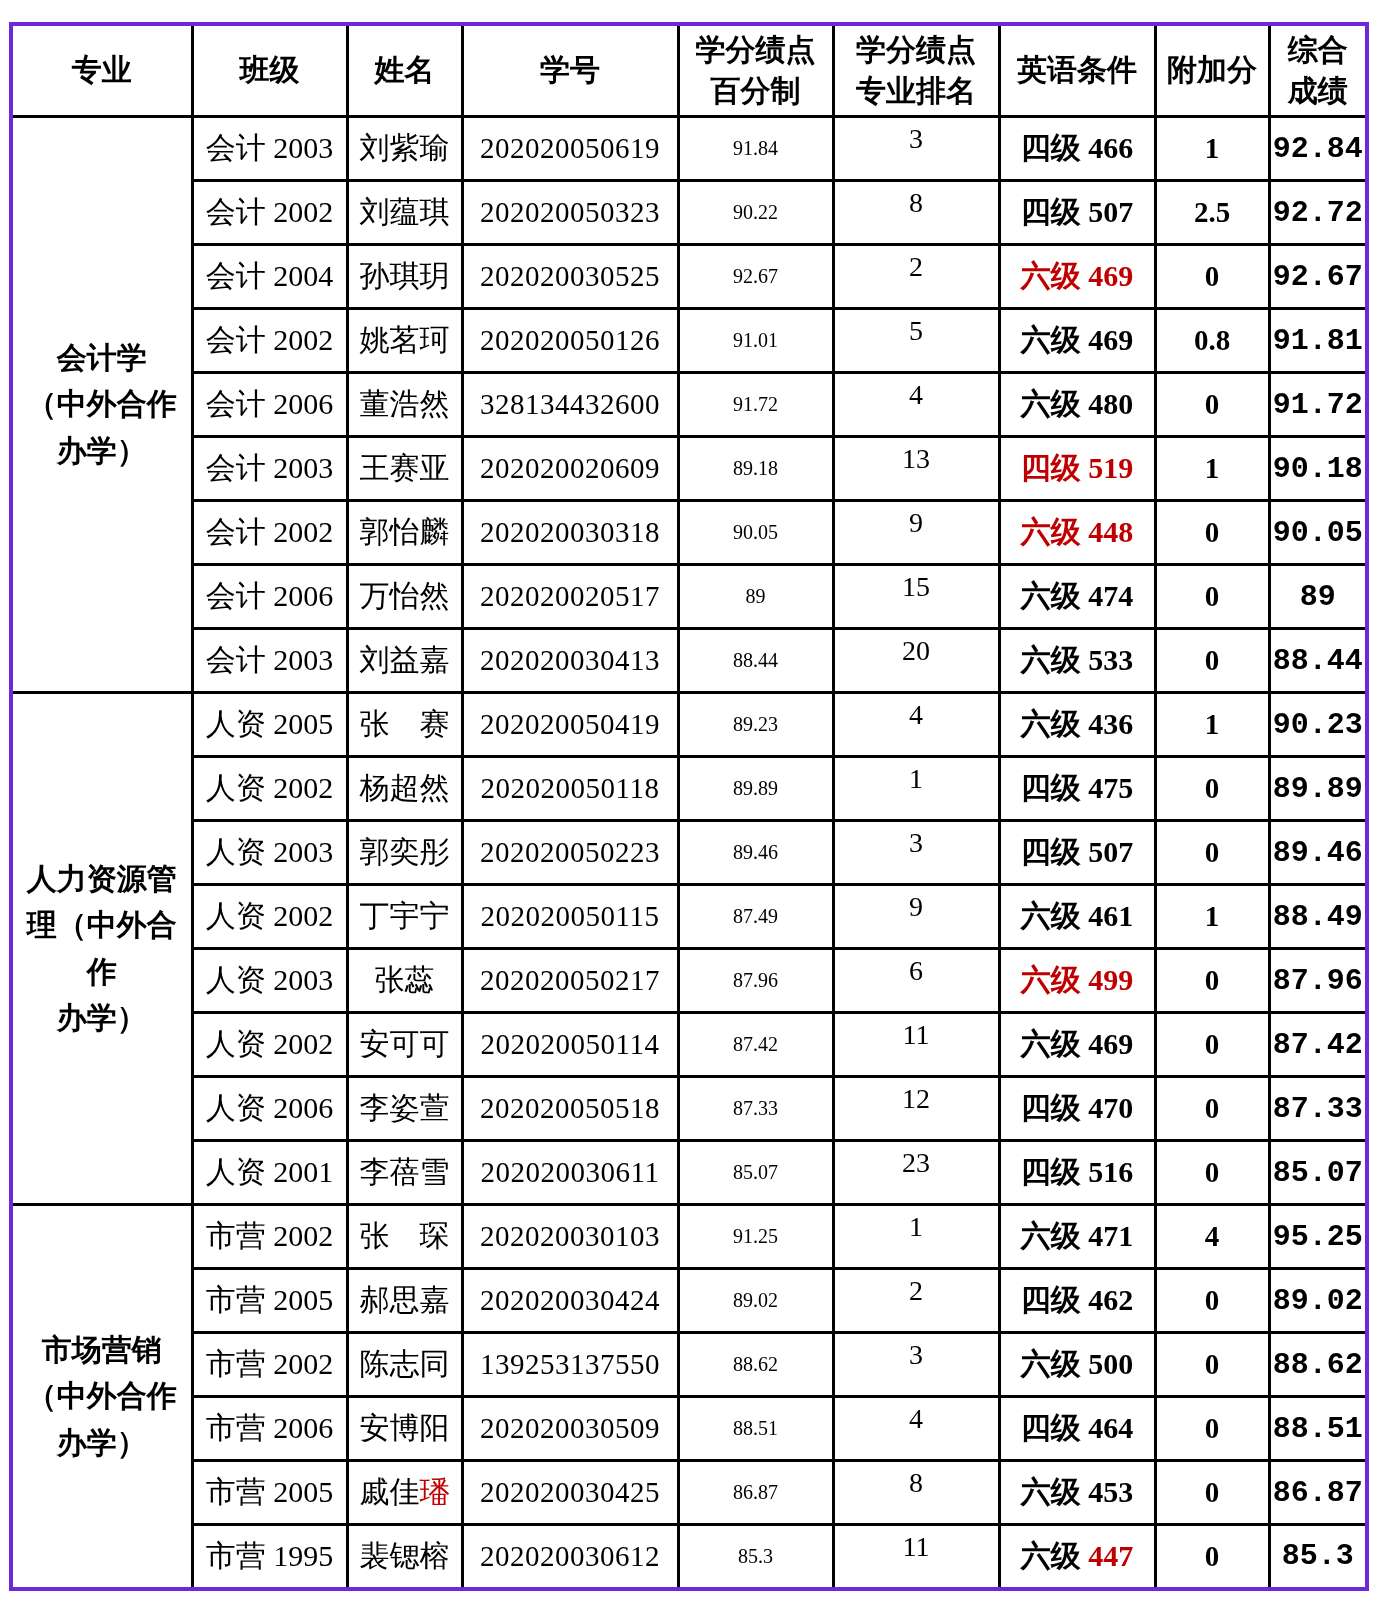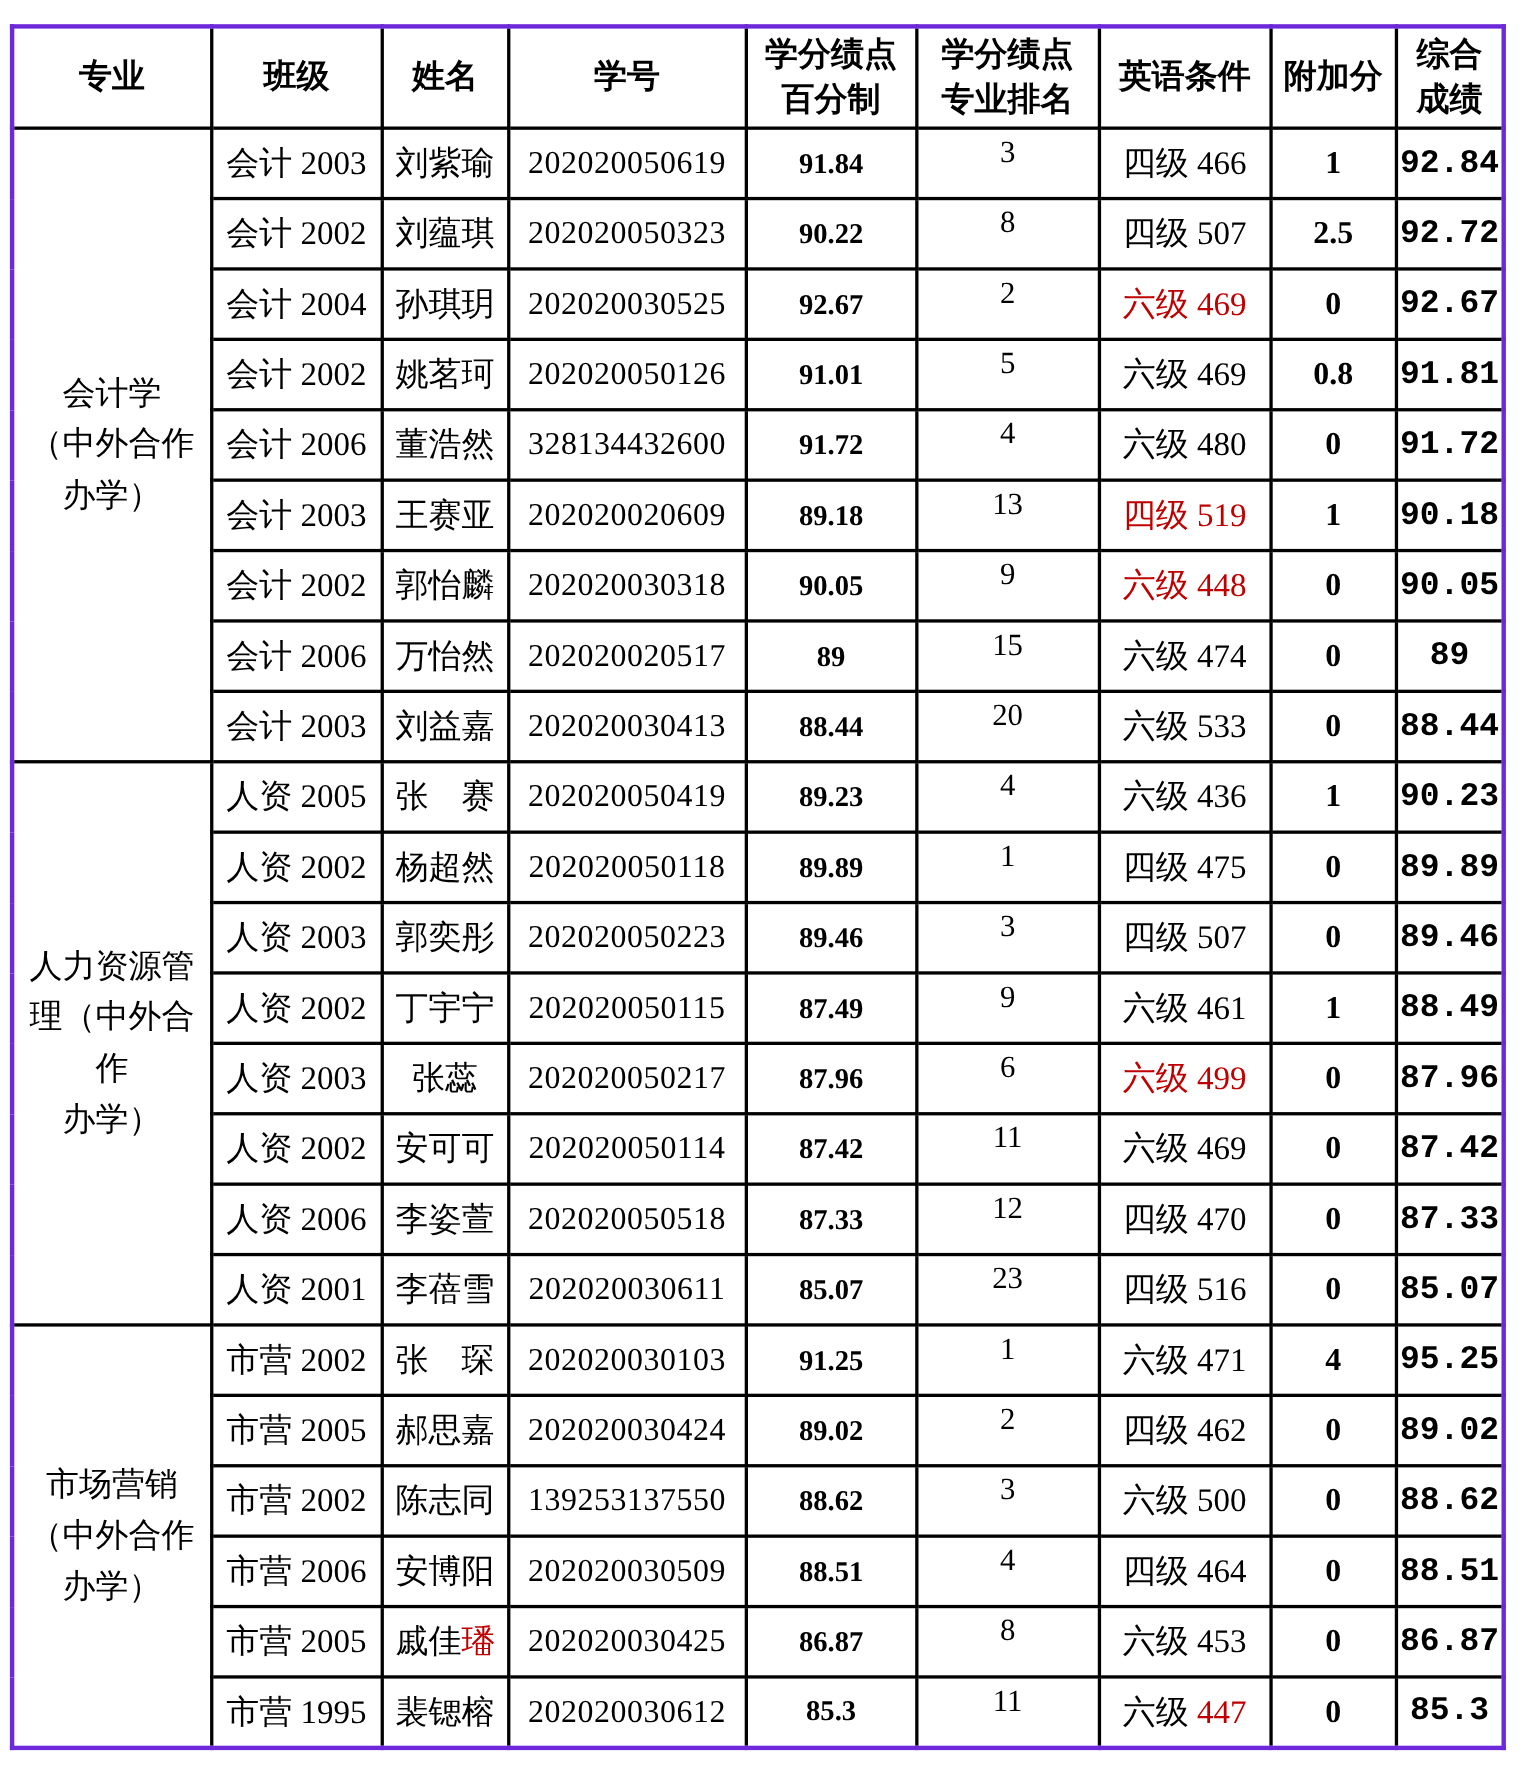--- a/index.html
+++ b/index.html
@@ -23,28 +23,28 @@
     padding:0;overflow:hidden;
     background:#fff;
   }
   tr.hdr th{
     height:89px;font-weight:bold;font-size:30px;line-height:1.35;
     white-space:pre-line;
   }
   tbody tr{height:64px;}
   td.major{
     font-size:30px;line-height:1.55;white-space:pre-line;
-    font-weight:normal;
+    font-weight:bold;
   }
   td.cls{font-size:30px;}
   td.name{font-size:30px;}
   td.sid{font-size:29px;letter-spacing:0.5px;}
-  td.gpa{font-size:26px;font-weight:bold;}
+  td.gpa{font-size:20px;}
   td.rank{font-size:28px;vertical-align:top;padding-top:5px;}
-  td.eng{font-size:30px;}
+  td.eng{font-size:30px;font-weight:bold;}
   td.bonus{font-size:29px;font-weight:bold;}
   td.total{font-size:30px;font-weight:bold;font-family:Liberation Mono, monospace;}
   .red{color:#c00000;}
 </style>
 </head>
 <body>
 
 <table class="results">
   <colgroup>
     <col class="c1">

